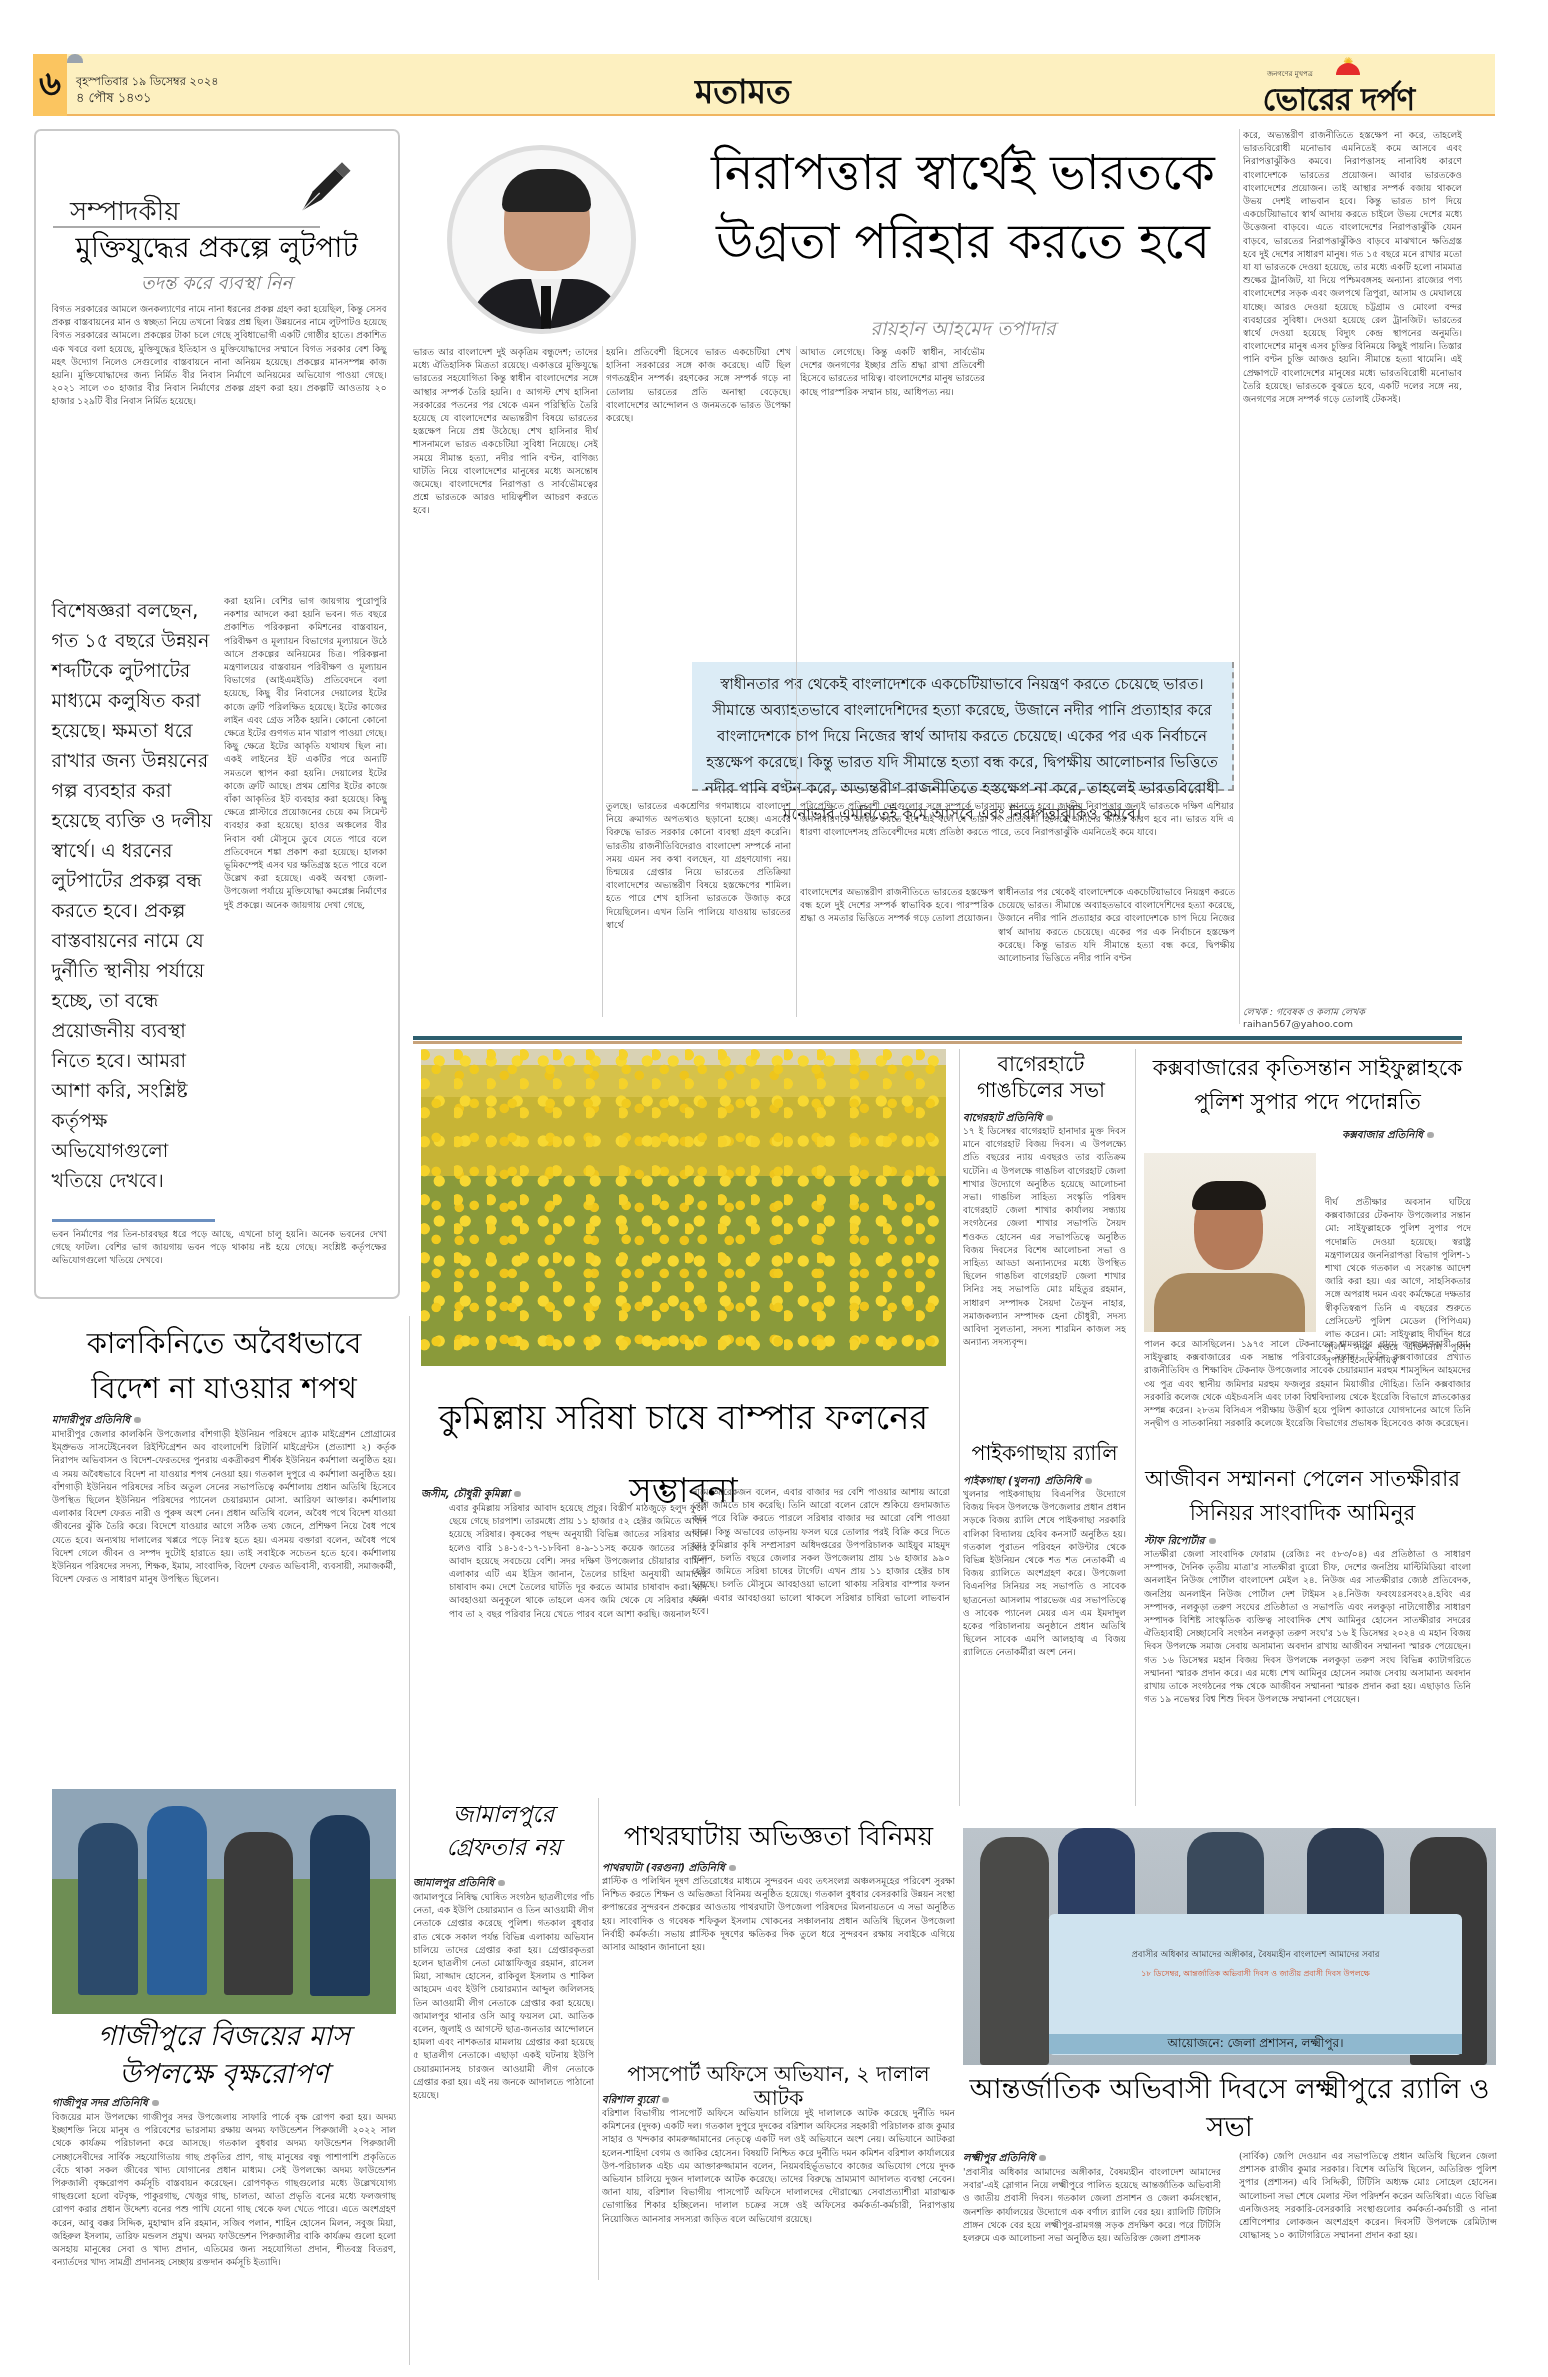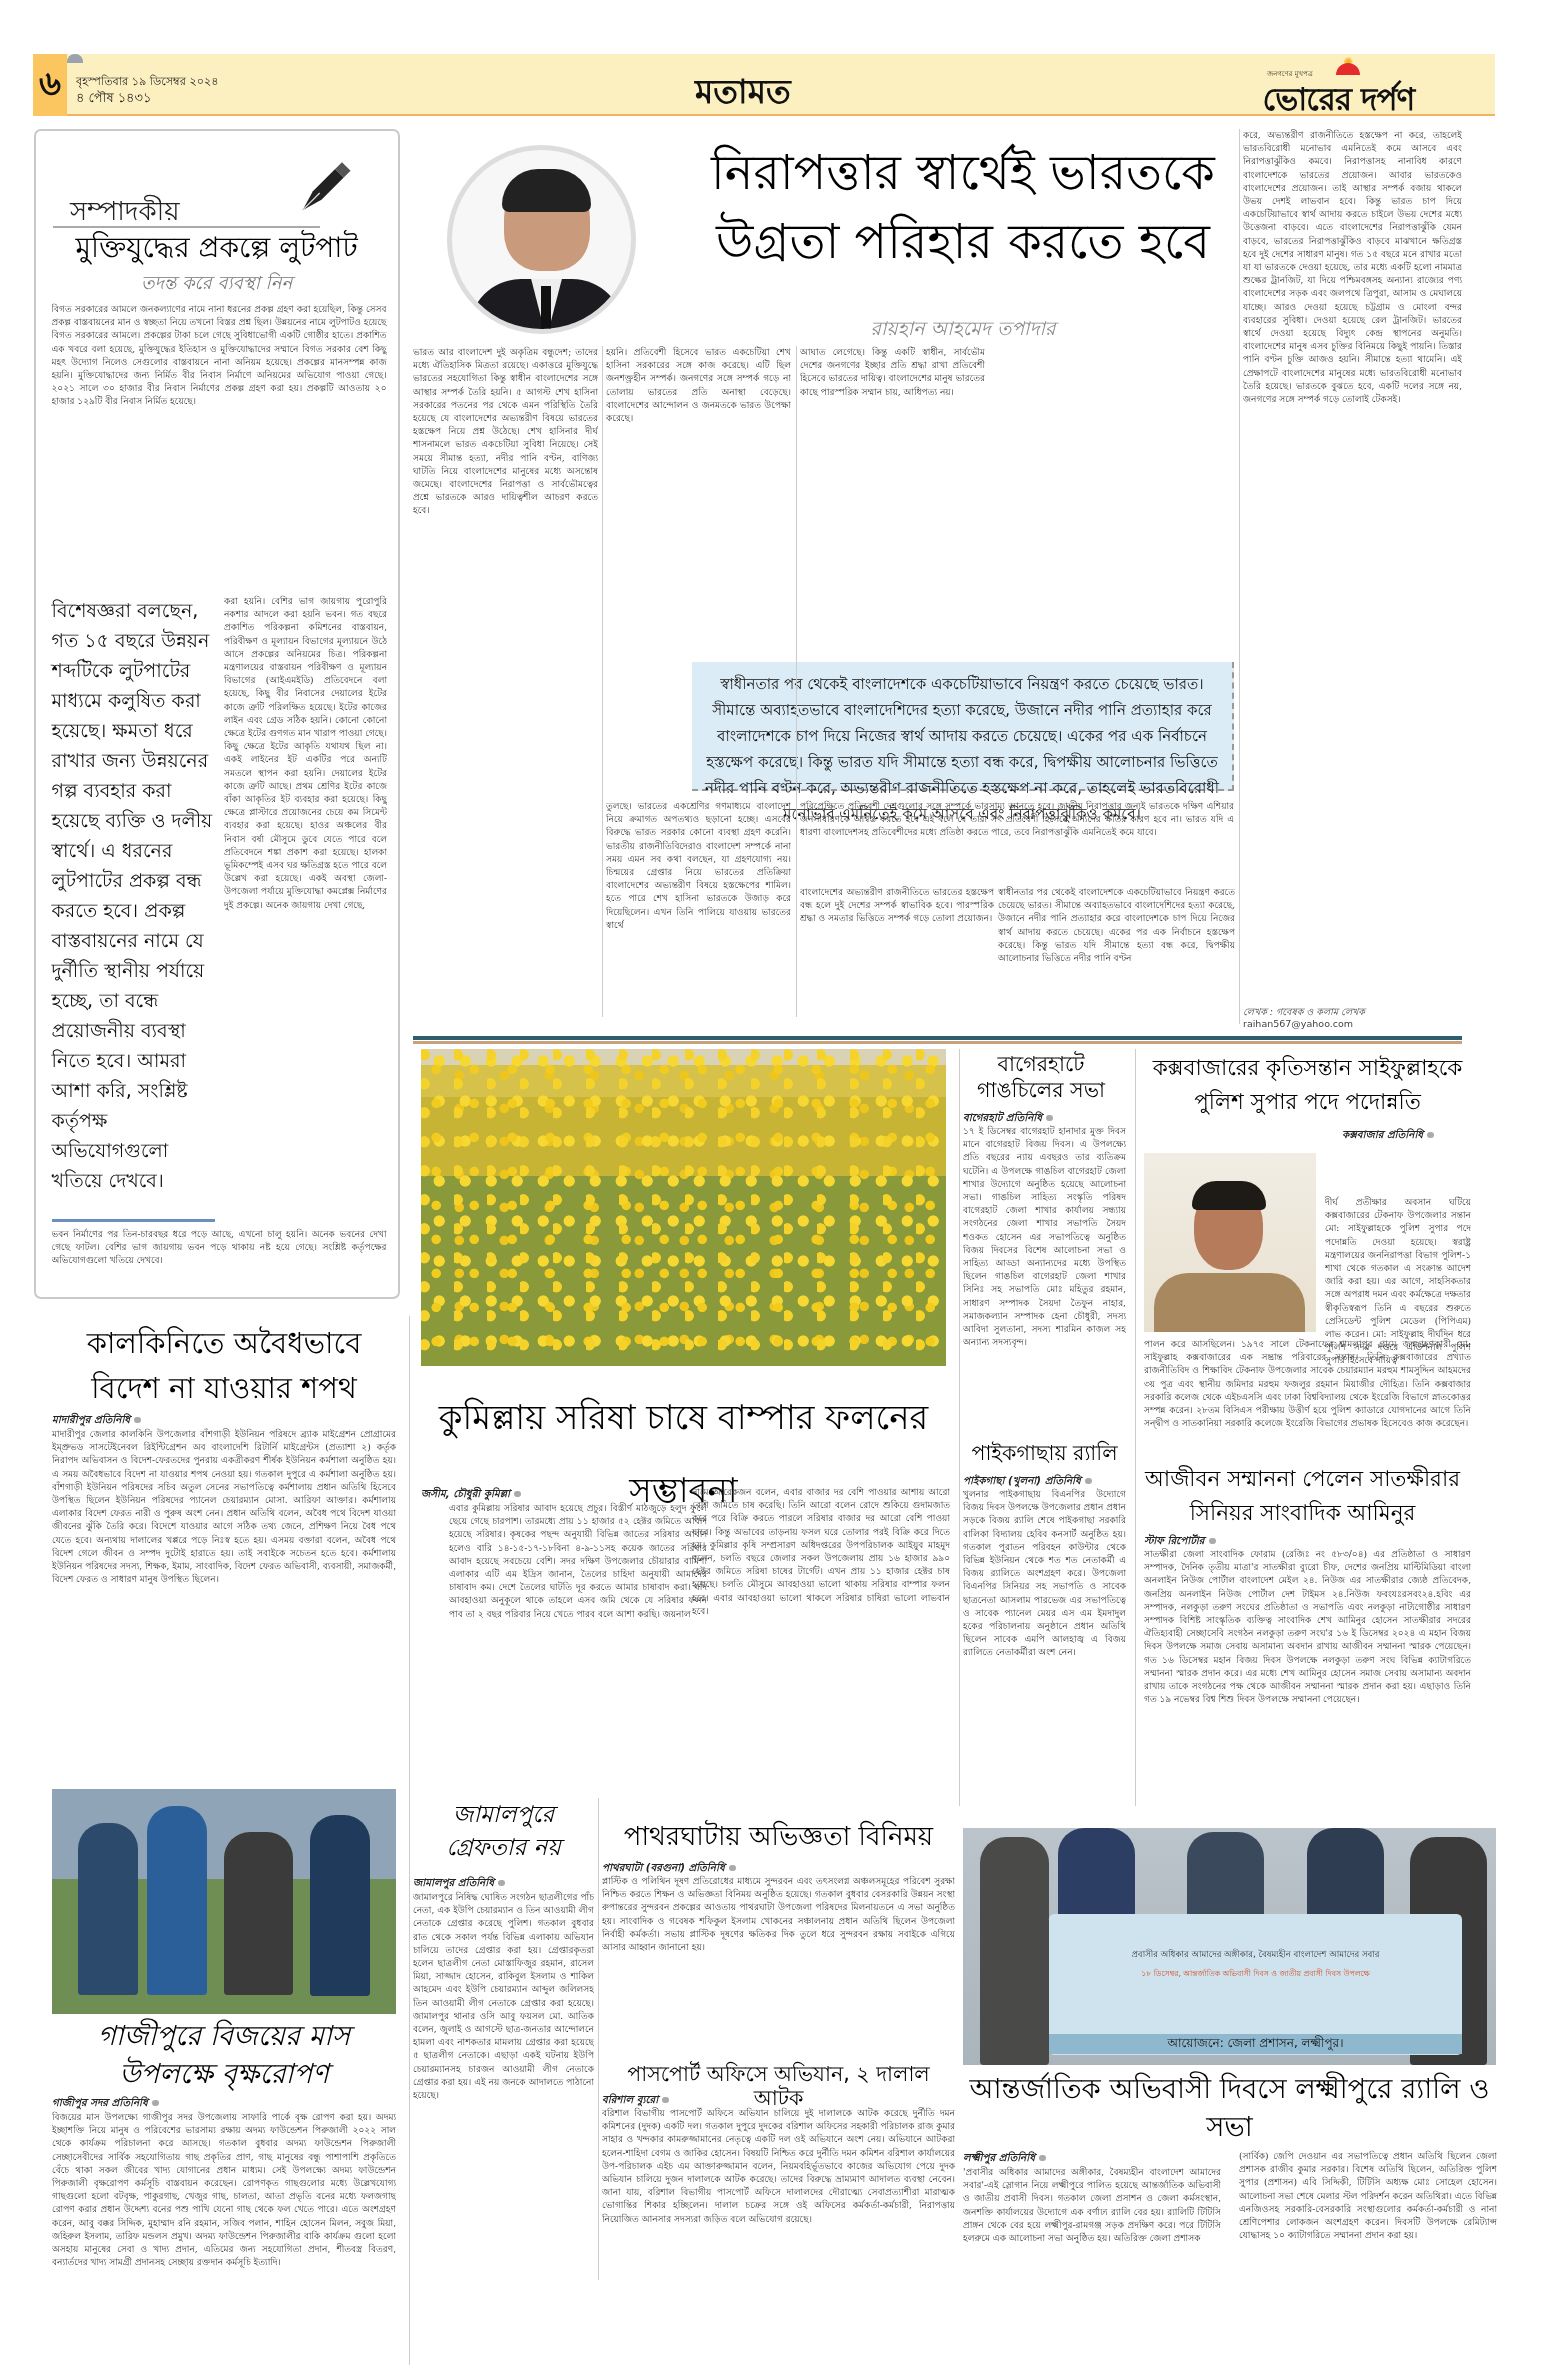--- a/index.html
+++ b/index.html
@@ -181,21 +181,21 @@
     <div id="op-head" class="abs"></div>
     <div id="op-hair" class="abs"></div>
   </div>
 </div>
 <div id="op-headline" class="abs hl">
   <div>নিরাপত্তার স্বার্থেই ভারতকে</div>
   <div>উগ্রতা পরিহার করতে হবে</div>
 </div>
 <div id="op-author" class="abs">রায়হান আহমেদ তপাদার</div>
 <div id="op-c1" class="abs txt op-col">ভারত আর বাংলাদেশ দুই অকৃত্রিম বন্ধুদেশ; তাদের মধ্যে ঐতিহাসিক মিত্রতা রয়েছে। একাত্তরে মুক্তিযুদ্ধে ভারতের সহযোগিতা কিন্তু স্বাধীন বাংলাদেশের সঙ্গে আস্থার সম্পর্ক তৈরি হয়নি। ৫ আগস্ট শেখ হাসিনা সরকারের পতনের পর থেকে এমন পরিস্থিতি তৈরি হয়েছে যে বাংলাদেশের অভ্যন্তরীণ বিষয়ে ভারতের হস্তক্ষেপ নিয়ে প্রশ্ন উঠেছে। শেখ হাসিনার দীর্ঘ শাসনামলে ভারত একচেটিয়া সুবিধা নিয়েছে। সেই সময়ে সীমান্ত হত্যা, নদীর পানি বণ্টন, বাণিজ্য ঘাটতি নিয়ে বাংলাদেশের মানুষের মধ্যে অসন্তোষ জমেছে। বাংলাদেশের নিরাপত্তা ও সার্বভৌমত্বের প্রশ্নে ভারতকে আরও দায়িত্বশীল আচরণ করতে হবে।</div>
-<div id="op-c2" class="abs txt op-col">হয়নি। প্রতিবেশী হিসেবে ভারত একচেটিয়া শেখ হাসিনা সরকারের সঙ্গে কাজ করেছে। এটি ছিল জনশক্ত্রহীন সম্পর্ক। জনগণের সঙ্গে সম্পর্ক গড়ে না তোলায় ভারতের প্রতি অনাস্থা বেড়েছে। বাংলাদেশের আন্দোলন ও জনমতকে ভারত উপেক্ষা করেছে।</div>
+<div id="op-c2" class="abs txt op-col">হয়নি। প্রতিবেশী হিসেবে ভারত একচেটিয়া শেখ হাসিনা সরকারের সঙ্গে কাজ করেছে। এটি ছিল গণতন্ত্রহীন সম্পর্ক। রহণকের সঙ্গে সম্পর্ক গড়ে না তোলায় ভারতের প্রতি অনাস্থা বেড়েছে। বাংলাদেশের আন্দোলন ও জনমতকে ভারত উপেক্ষা করেছে।</div>
 <div id="op-c3" class="abs txt op-col">আঘাত লেগেছে। কিন্তু একটি স্বাধীন, সার্বভৌম দেশের জনগণের ইচ্ছার প্রতি শ্রদ্ধা রাখা প্রতিবেশী হিসেবে ভারতের দায়িত্ব। বাংলাদেশের মানুষ ভারতের কাছে পারস্পরিক সম্মান চায়, আধিপত্য নয়।</div>
 <div id="quote-box" class="abs">স্বাধীনতার পর থেকেই বাংলাদেশকে একচেটিয়াভাবে নিয়ন্ত্রণ করতে চেয়েছে ভারত। সীমান্তে অব্যাহতভাবে বাংলাদেশিদের হত্যা করেছে, উজানে নদীর পানি প্রত্যাহার করে বাংলাদেশকে চাপ দিয়ে নিজের স্বার্থ আদায় করতে চেয়েছে। একের পর এক নির্বাচনে হস্তক্ষেপ করেছে। কিন্তু ভারত যদি সীমান্তে হত্যা বন্ধ করে, দ্বিপক্ষীয় আলোচনার ভিত্তিতে নদীর পানি বণ্টন করে, অভ্যন্তরীণ রাজনীতিতে হস্তক্ষেপ না করে, তাহলেই ভারতবিরোধী মনোভাব এমনিতেই কমে আসবে এবং নিরাপত্তাঝুঁকিও কমবে।</div>
 <div id="op-c2b" class="abs txt">তুলছে। ভারতের একশ্রেণির গণমাধ্যমে বাংলাদেশ নিয়ে ক্রমাগত অপতথ্যও ছড়ানো হচ্ছে। এসবের বিরুদ্ধে ভারত সরকার কোনো ব্যবস্থা গ্রহণ করেনি। ভারতীয় রাজনীতিবিদেরাও বাংলাদেশ সম্পর্কে নানা সময় এমন সব কথা বলছেন, যা গ্রহণযোগ্য নয়। চিন্ময়ের গ্রেপ্তার নিয়ে ভারতের প্রতিক্রিয়া বাংলাদেশের অভ্যন্তরীণ বিষয়ে হস্তক্ষেপের শামিল। হতে পারে শেখ হাসিনা ভারতকে উজাড় করে দিয়েছিলেন। এখন তিনি পালিয়ে যাওয়ায় ভারতের স্বার্থে</div>
 <div id="op-c3b" class="abs txt">পরিপ্রেক্ষিতে প্রতিবেশী দেশগুলোর সঙ্গে সম্পর্কে ভারসাম্য আনতে হবে। জাতীয় নিরাপত্তার জন্যই ভারতকে দক্ষিণ এশিয়ার জনসাধারণকে আশ্বস্ত করতে হবে এই বলে যে তারা সৎ প্রতিবেশী হিসেবে অন্যদের ক্ষতির কারণ হবে না। ভারত যদি এ ধারণা বাংলাদেশসহ প্রতিবেশীদের মধ্যে প্রতিষ্ঠা করতে পারে, তবে নিরাপত্তাঝুঁকি এমনিতেই কমে যাবে।</div>
 <div id="op-c3d" class="abs txt">বাংলাদেশের অভ্যন্তরীণ রাজনীতিতে ভারতের হস্তক্ষেপ বন্ধ হলে দুই দেশের সম্পর্ক স্বাভাবিক হবে। পারস্পরিক শ্রদ্ধা ও সমতার ভিত্তিতে সম্পর্ক গড়ে তোলা প্রয়োজন।</div>
 <div id="op-c3c" class="abs txt">স্বাধীনতার পর থেকেই বাংলাদেশকে একচেটিয়াভাবে নিয়ন্ত্রণ করতে চেয়েছে ভারত। সীমান্তে অব্যাহতভাবে বাংলাদেশিদের হত্যা করেছে, উজানে নদীর পানি প্রত্যাহার করে বাংলাদেশকে চাপ দিয়ে নিজের স্বার্থ আদায় করতে চেয়েছে। একের পর এক নির্বাচনে হস্তক্ষেপ করেছে। কিন্তু ভারত যদি সীমান্তে হত্যা বন্ধ করে, দ্বিপক্ষীয় আলোচনার ভিত্তিতে নদীর পানি বণ্টন</div>
 <div id="op-c4" class="abs txt">করে, অভ্যন্তরীণ রাজনীতিতে হস্তক্ষেপ না করে, তাহলেই ভারতবিরোধী মনোভাব এমনিতেই কমে আসবে এবং নিরাপত্তাঝুঁকিও কমবে। নিরাপত্তাসহ নানাবিধ কারণে বাংলাদেশকে ভারতের প্রয়োজন। আবার ভারতকেও বাংলাদেশের প্রয়োজন। তাই আস্থার সম্পর্ক বজায় থাকলে উভয় দেশই লাভবান হবে। কিন্তু ভারত চাপ দিয়ে একচেটিয়াভাবে স্বার্থ আদায় করতে চাইলে উভয় দেশের মধ্যে উত্তেজনা বাড়বে। এতে বাংলাদেশের নিরাপত্তাঝুঁকি যেমন বাড়বে, ভারতের নিরাপত্তাঝুঁকিও বাড়বে মাঝখানে ক্ষতিগ্রস্ত হবে দুই দেশের সাধারণ মানুষ। গত ১৫ বছরে মনে রাখার মতো যা যা ভারতকে দেওয়া হয়েছে, তার মধ্যে একটি হলো নামমাত্র শুল্কের ট্রানজিট, যা দিয়ে পশ্চিমবঙ্গসহ অন্যান্য রাজ্যের পণ্য বাংলাদেশের সড়ক এবং জলপথে ত্রিপুরা, আসাম ও মেঘালয়ে যাচ্ছে। আরও দেওয়া হয়েছে চট্টগ্রাম ও মোংলা বন্দর ব্যবহারের সুবিধা। দেওয়া হয়েছে রেল ট্রানজিট। ভারতের স্বার্থে দেওয়া হয়েছে বিদ্যুৎ কেন্দ্র স্থাপনের অনুমতি। বাংলাদেশের মানুষ এসব চুক্তির বিনিময়ে কিছুই পায়নি। তিস্তার পানি বণ্টন চুক্তি আজও হয়নি। সীমান্তে হত্যা থামেনি। এই প্রেক্ষাপটে বাংলাদেশের মানুষের মধ্যে ভারতবিরোধী মনোভাব তৈরি হয়েছে। ভারতকে বুঝতে হবে, একটি দলের সঙ্গে নয়, জনগণের সঙ্গে সম্পর্ক গড়ে তোলাই টেকসই।</div>
 <div id="author-note" class="abs">লেখক : গবেষক ও কলাম লেখক</div>
 <div id="author-email" class="abs">raihan567@yahoo.com</div>
 <div id="sec-rule1" class="abs"></div>

